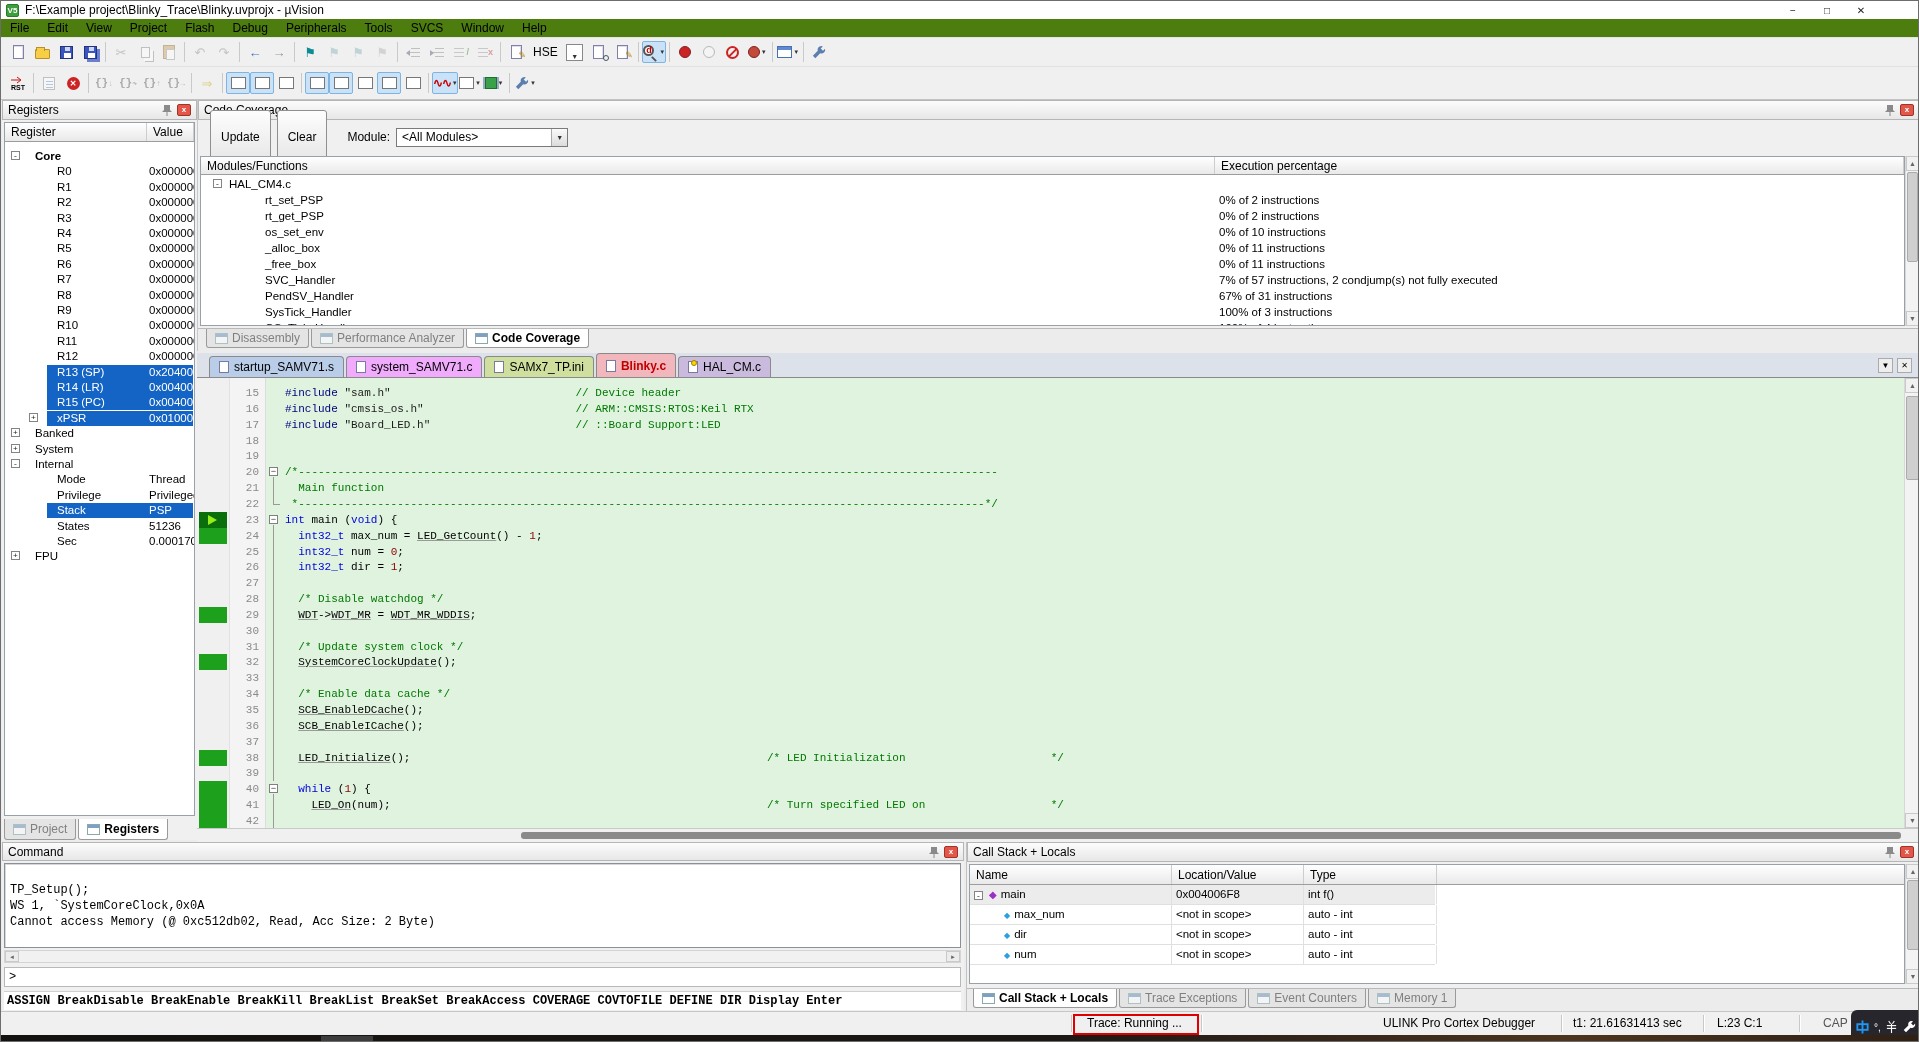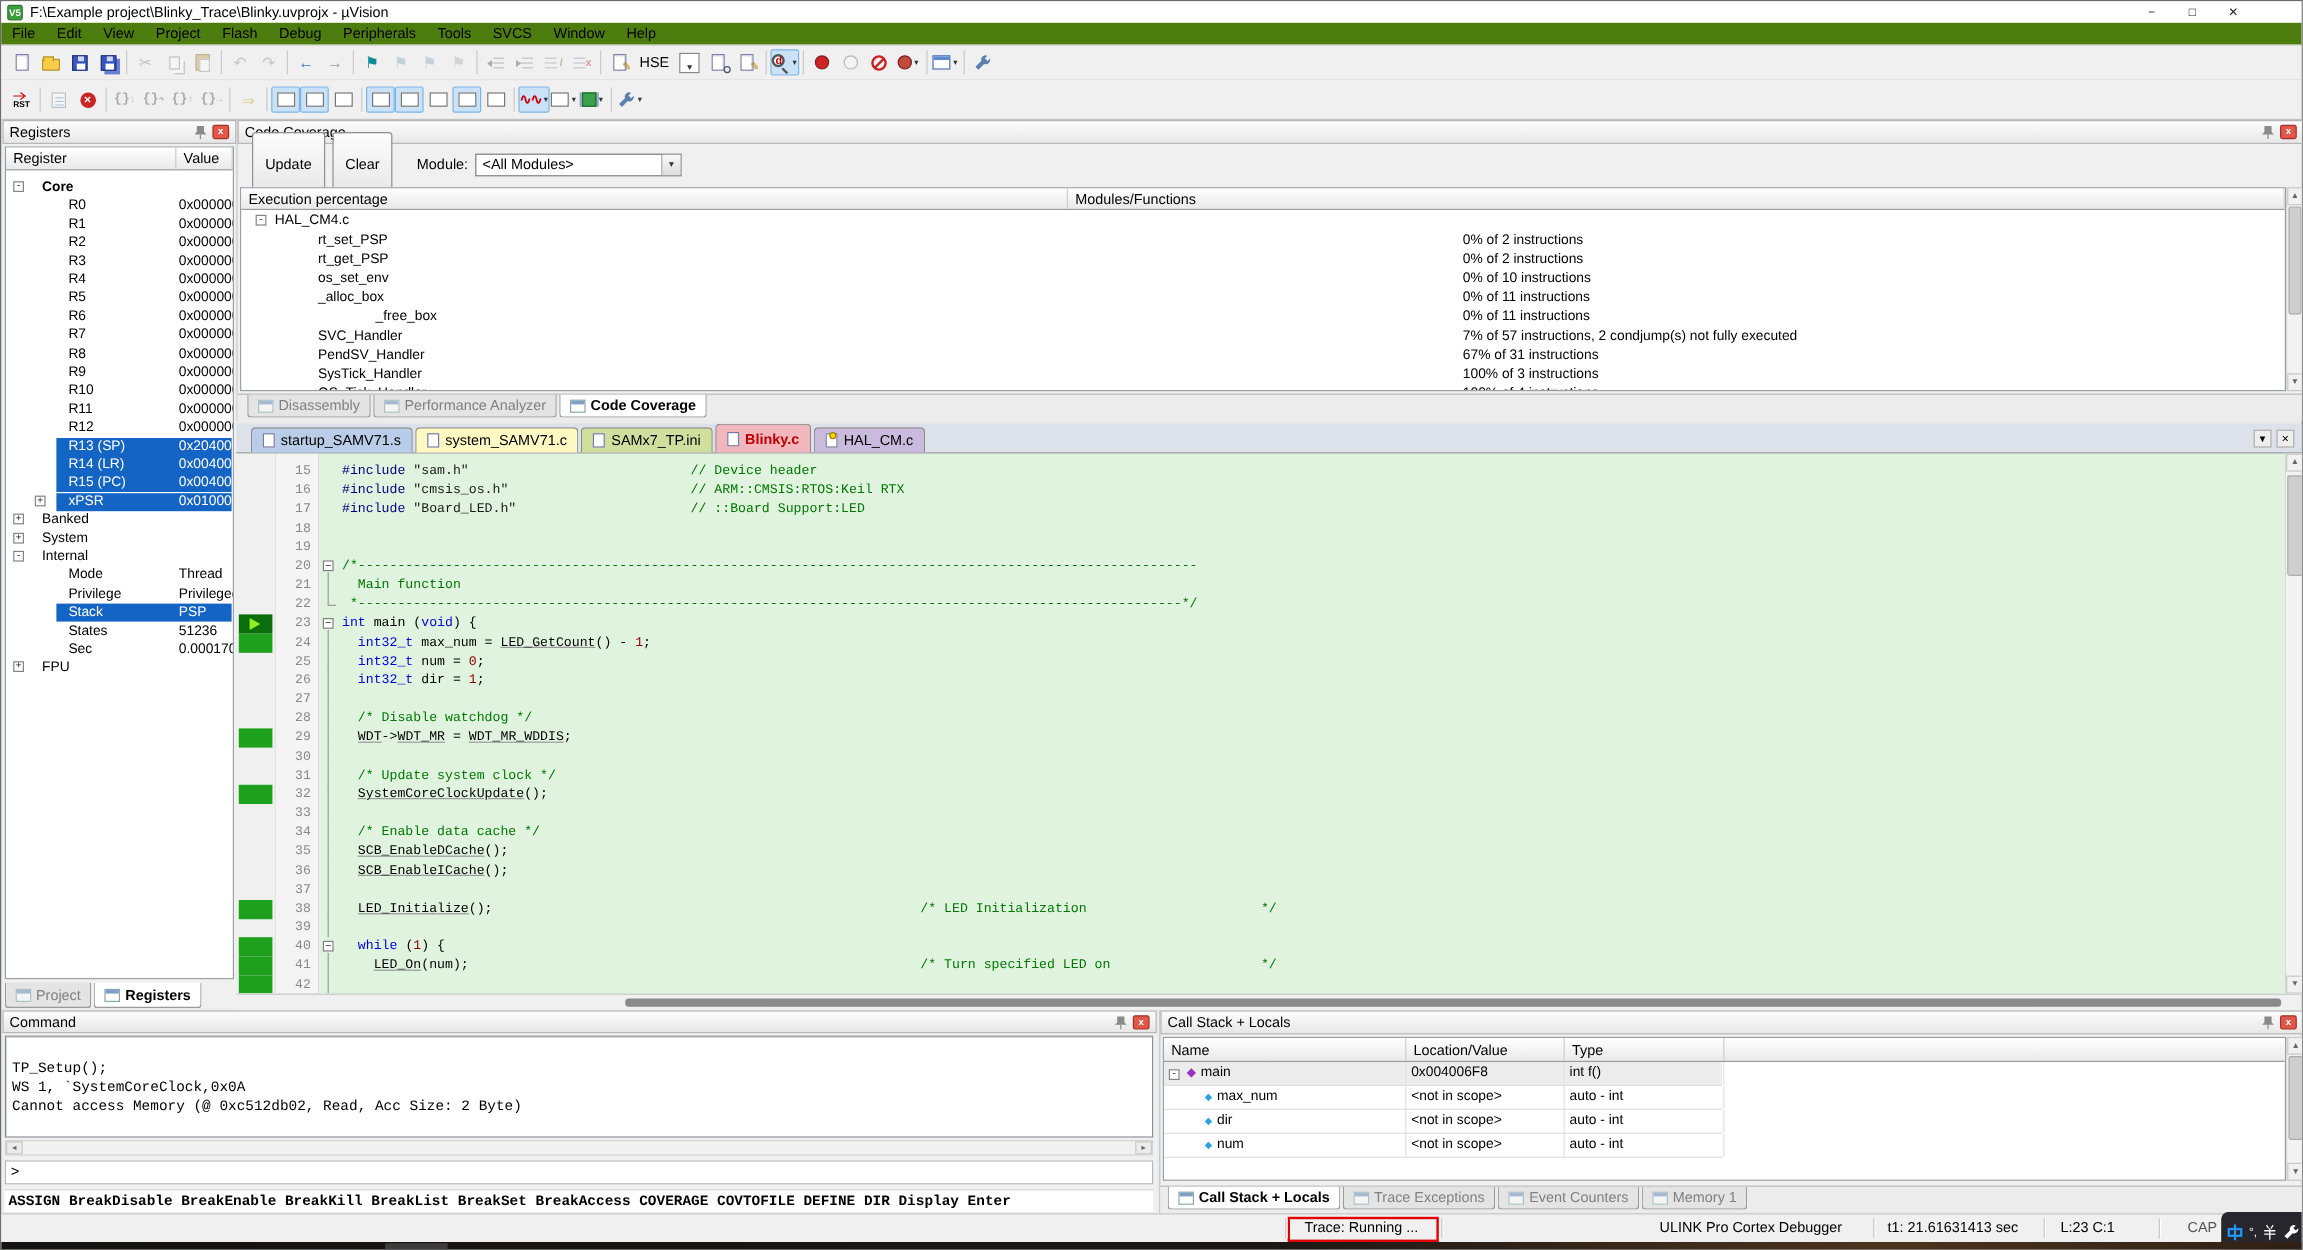--- a/index.html
+++ b/index.html
@@ -589,22 +589,22 @@
       <span class="btn">Update</span>
       <span class="btn">Clear</span>
       <span style="margin-left:14px">Module:</span>
       <span class="combo" style="width:172px;height:19px">
         <span>&lt;All Modules&gt;</span>
         <span class="ca">▼</span>
       </span>
     </div>
     <div id="cov-client" class="client abs">
       <div id="cov-colhead" class="thead abs">
+        <span class="thcell" style="width:1014px">Modules/Functions</span>
         <span class="thcell" style="flex:1">Execution percentage</span>
-        <span class="thcell" style="width:1014px">Modules/Functions</span>
       </div>
       <div id="cov-rows">
           <div class="cov-row" style="top: 2px;">
             <div class="xbox" style="position: absolute; top: 2px; left: 12px;">-</div>
             <div class="nm" style="left: 28px;">HAL_CM4.c</div>
           </div>
           <div class="cov-row" style="top: 18px;">
             <div class="nm" style="left: 64px;">rt_set_PSP</div>
             <div class="pct">0% of 2 instructions</div>
           </div>
@@ -614,21 +614,21 @@
           </div>
           <div class="cov-row" style="top: 50px;">
             <div class="nm" style="left: 64px;">os_set_env</div>
             <div class="pct">0% of 10 instructions</div>
           </div>
           <div class="cov-row" style="top: 66px;">
             <div class="nm" style="left: 64px;">_alloc_box</div>
             <div class="pct">0% of 11 instructions</div>
           </div>
           <div class="cov-row" style="top: 82px;">
-            <div class="nm" style="left: 64px; margin-left: 48px;">_free_box</div>
+            <div class="nm" style="left: 64px;">_free_box</div>
             <div class="pct">0% of 11 instructions</div>
           </div>
           <div class="cov-row" style="top: 98px;">
             <div class="nm" style="left: 64px;">SVC_Handler</div>
             <div class="pct">7% of 57 instructions, 2 condjump(s) not fully executed</div>
           </div>
           <div class="cov-row" style="top: 114px;">
             <div class="nm" style="left: 64px;">PendSV_Handler</div>
             <div class="pct">67% of 31 instructions</div>
           </div>
@@ -661,21 +661,21 @@
           <div>Code Coverage</div>
         </div>
       </div>
   </div>
 
   <div id="ed-tabbar" class="abs">
       <div class="etab" style="background: rgb(185, 205, 232); text-align: center;">
         <div class="fico"></div>
         <div>startup_SAMV71.s</div>
       </div>
-      <div class="etab" style="background: #fef9c3;">
+      <div class="etab" style="background: #f0abfc;">
         <div class="fico"></div>
         <div>system_SAMV71.c</div>
       </div>
       <div class="etab" style="background: rgb(207, 223, 158);">
         <div class="fico"></div>
         <div>SAMx7_TP.ini</div>
       </div>
       <div class="etab on" style="background: rgb(242, 183, 189); color: rgb(192, 0, 0);">
         <div class="fico"></div>
         <div>Blinky.c</div>

